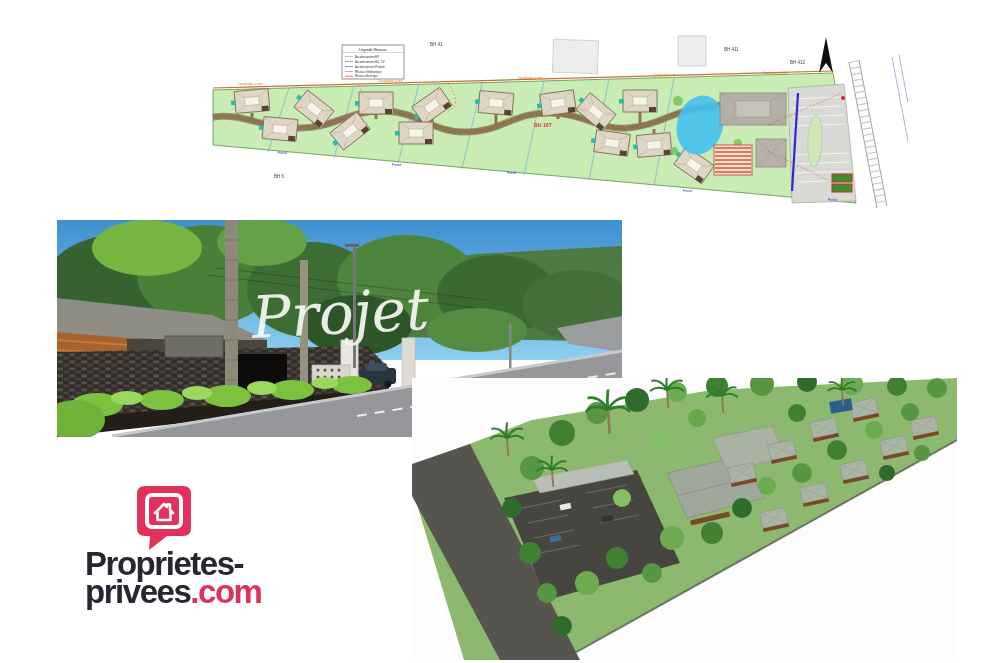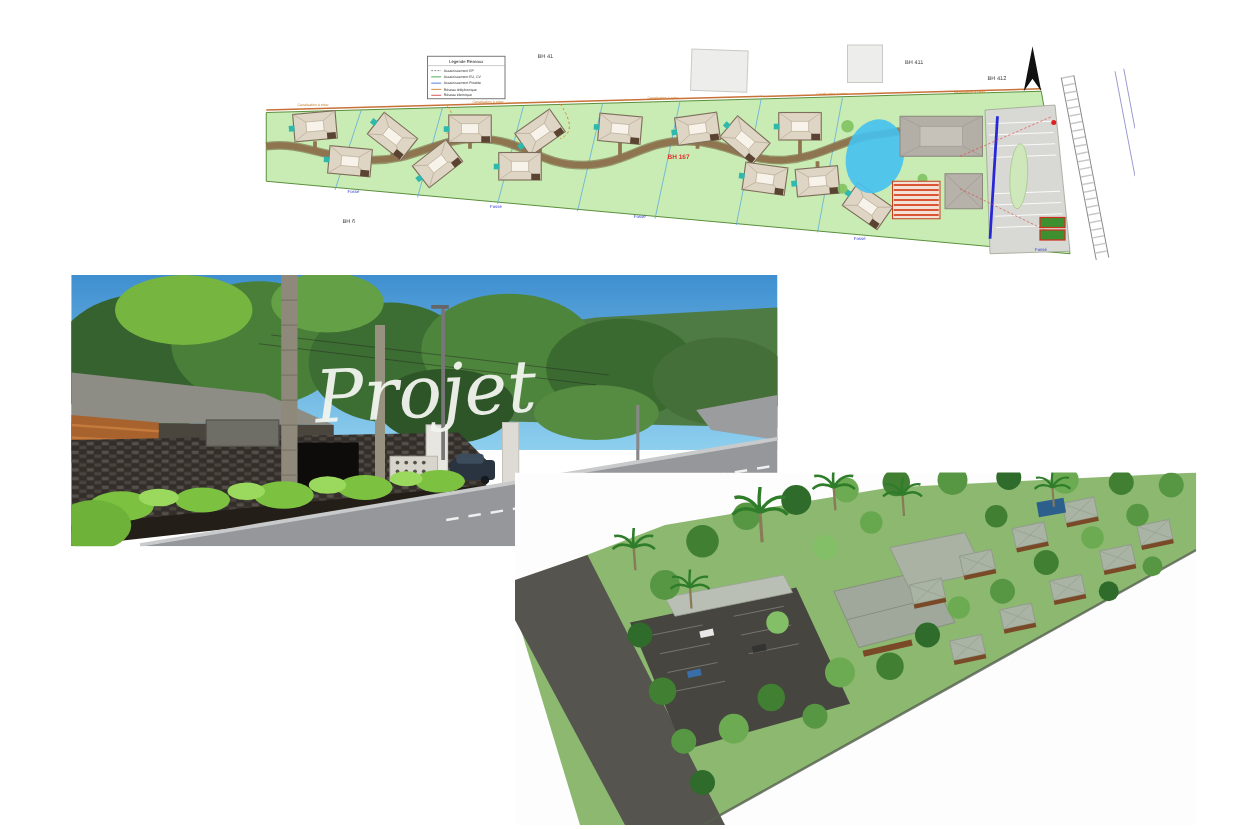--- a/index.html
+++ b/index.html
@@ -420,14 +420,25 @@
         <use href="#palmtree" transform="translate(196,32) scale(1.7)"></use>
         <use href="#palmtree" transform="translate(255,12) scale(1.3)"></use>
         <use href="#palmtree" transform="translate(140,92) scale(1.2)"></use>
         <use href="#palmtree" transform="translate(310,18) scale(1.2)"></use>
         <use href="#palmtree" transform="translate(430,12) scale(1.1)"></use>
         <use href="#palmtree" transform="translate(95,60) scale(1.3)"></use>
       </g>
     </svg>
   </div>
 
+  <div id="logo">
+    <div class="icon-wrap">
+      <svg width="58" height="66" viewBox="0 0 58 66">
+        <path d="M10,2 H48 Q56,2 56,10 V44 Q56,52 48,52 H32 L14,66 L15,52 H10 Q2,52 2,44 V10 Q2,2 10,2 Z" fill="#e1315a"></path>
+        <rect x="12" y="11" width="34" height="32" rx="5" fill="none" stroke="#ffffff" stroke-width="4"></rect>
+        <path d="M20,29 L29,20 L32,23 V20.5 H35 V26 L38,29 M22.5,28 V36 H35.5 V28" fill="none" stroke="#ffffff" stroke-width="2.6" stroke-linecap="round" stroke-linejoin="round"></path>
+      </svg>
+    </div>
+    <div class="l1">Proprietes-</div>
+    <div class="l2"><span>privees</span><span class="dotcom">.com</span></div>
+  </div>
 
 </div>
 
 </body></html>

